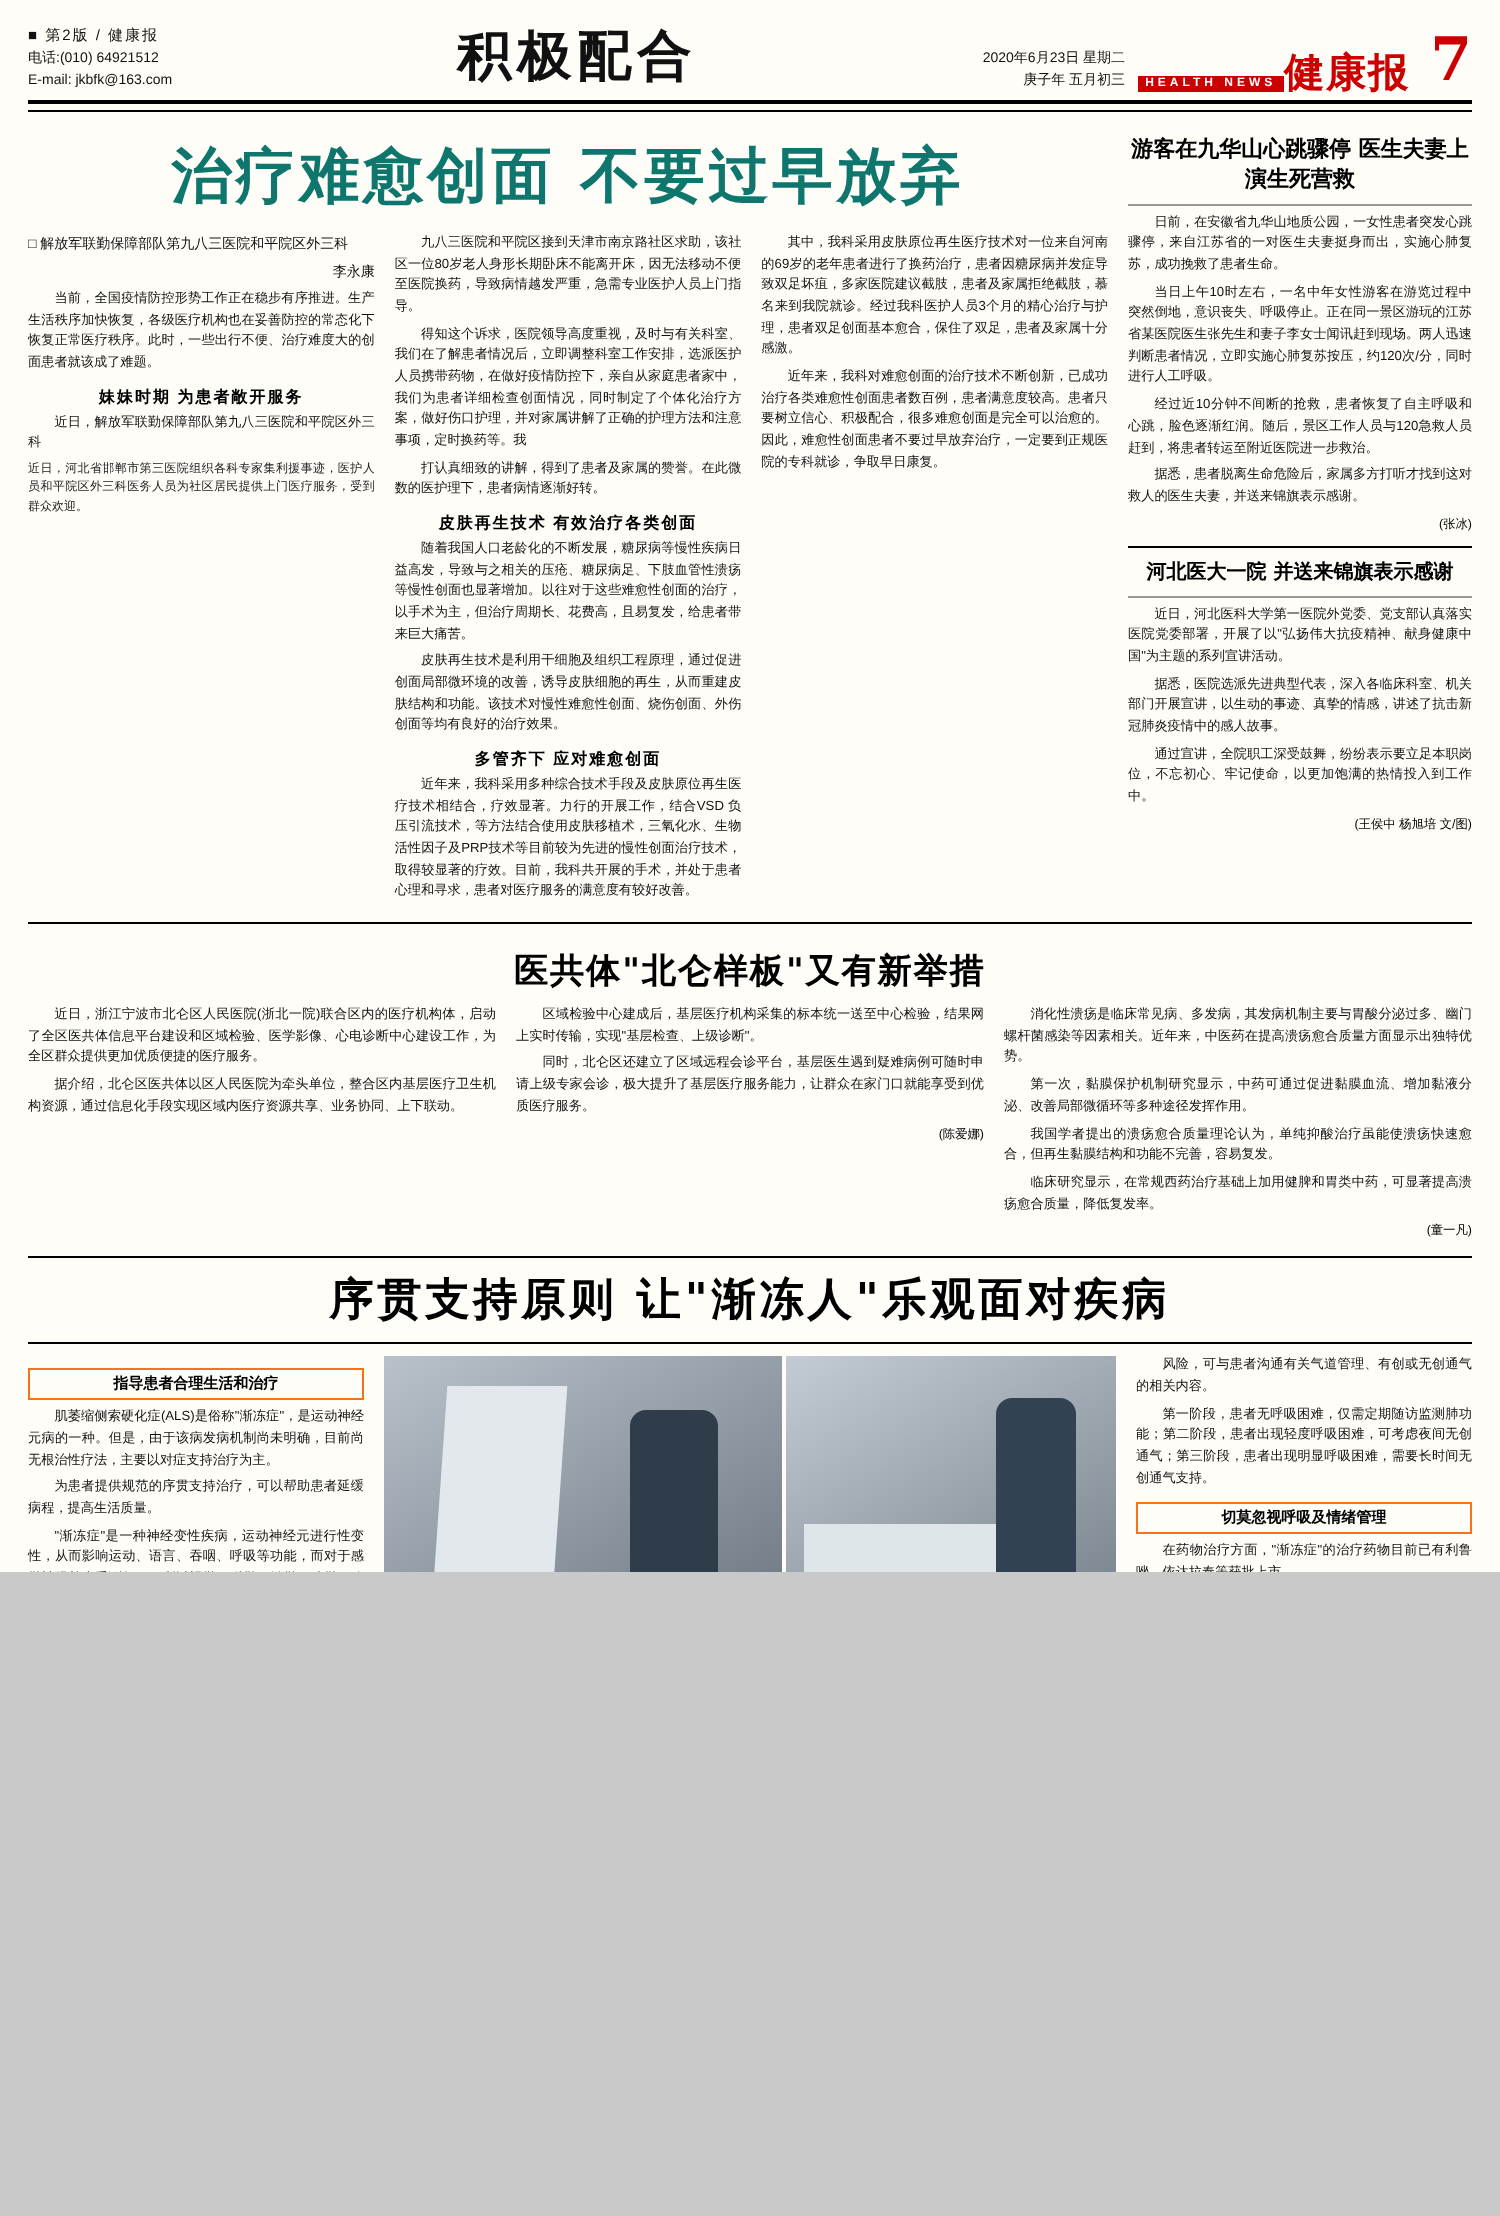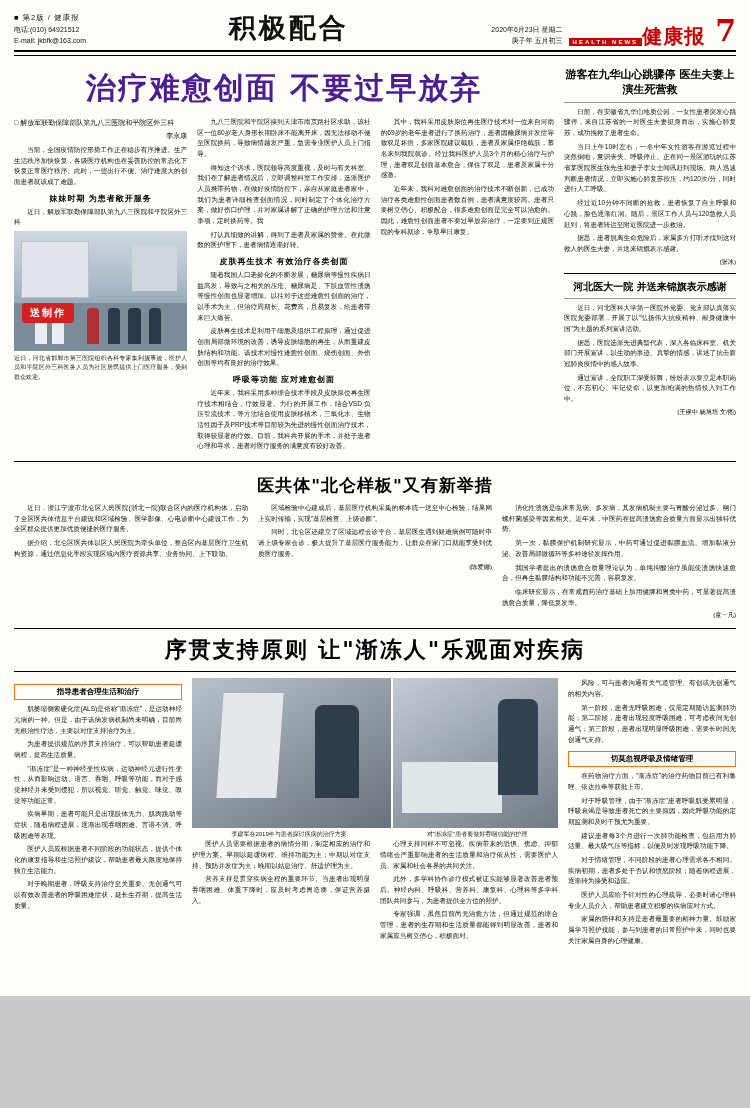--- a/index.html
+++ b/index.html
@@ -1,36 +1,36 @@
 <!DOCTYPE html>
 <html><head>
 <meta charset="utf-8">
 <style>
   html,body{margin:0;padding:0;background:#c9c9c9;}
   body{font-family:"Liberation Sans","DejaVu Sans",sans-serif;}
-  .page{width:750px;height:996px;background:#fffdf8;position:relative;overflow:hidden;box-sizing:border-box;padding:10px 14px;}
+  .page{width:750px;height:786px;background:#fffdf8;position:relative;overflow:hidden;box-sizing:border-box;padding:10px 14px;}
   .masthead{display:flex;align-items:flex-end;justify-content:space-between;border-bottom:2px solid #000;padding-bottom:4px;}
   .mh-left{font-size:7px;line-height:1.5;color:#111;}
   .mh-left .ln1{letter-spacing:1px;font-size:7.5px;margin-bottom:2px;}
   .mh-center{text-align:center;flex:1;}
   .mh-center .title{font-family:"DejaVu Serif","Liberation Serif",serif;font-size:27px;font-weight:bold;letter-spacing:3px;color:#111;}
   .mh-right{text-align:right;font-size:7px;color:#111;display:flex;align-items:flex-end;gap:6px;}
   .mh-right .dates{line-height:1.6;text-align:right;}
   .brandbox{display:flex;flex-direction:row;align-items:flex-end;}
   .brand-en{background:#c00;color:#fff;font-size:6px;letter-spacing:2px;padding:1px 4px;font-weight:bold;}
   .brand-cn{font-family:"DejaVu Serif","Liberation Serif",serif;font-size:20px;font-weight:bold;color:#c00;letter-spacing:1px;line-height:1;margin-top:2px;}
   .pageno{font-family:"DejaVu Serif",serif;font-size:30px;font-weight:bold;color:#c00;line-height:1;margin-left:4px;}
 
   .rule{height:1px;background:#000;margin:3px 0 6px;}
   .thinrule{height:1px;background:#999;margin:4px 0;}
 
   .cols{display:flex;gap:10px;}
   .col{flex:1;}
   .colw{width:172px;}
-  .headline-main{font-family:"DejaVu Serif","Liberation Serif",serif;font-size:30px;font-weight:bold;color:#4c1d95;letter-spacing:2px;text-align:center;margin:6px 0 8px;}
+  .headline-main{font-family:"DejaVu Serif","Liberation Serif",serif;font-size:30px;font-weight:bold;color:#0f766e;letter-spacing:2px;text-align:center;margin:6px 0 8px;}
   .sub-head{font-family:"DejaVu Serif","Liberation Serif",serif;font-size:13px;font-weight:bold;text-align:center;letter-spacing:1px;margin:6px 0;}
   .kicker{font-size:7px;line-height:1.7;color:#111;}
   .byline{font-size:7px;text-align:right;color:#111;margin:2px 0 4px;}
   .body{font-size:6.6px;line-height:1.62;color:#111;text-align:justify;}
   .body p{margin:0 0 3px;text-indent:2em;}
   .secttitle{font-size:8px;font-weight:bold;text-align:center;margin:5px 0 3px;letter-spacing:1px;}
   .boxtitle{font-size:8.5px;font-weight:bold;text-align:center;border:1px solid #333;padding:2px 0;margin:5px 0;letter-spacing:1px;}
 
   .photo{width:100%;height:120px;background:linear-gradient(180deg,#8fa7bd,#5d7792);position:relative;overflow:hidden;}
   .photo .sky{position:absolute;inset:0;background:linear-gradient(180deg,#cfd9e3 0%,#aab9c8 45%,#6d7f8f 100%);}
@@ -104,49 +104,36 @@
           <div class="kicker">□ 解放军联勤保障部队第九八三医院和平院区外三科</div>
           <div class="byline">李永康</div>
           <div class="body">
             <p>当前，全国疫情防控形势工作正在稳步有序推进。生产生活秩序加快恢复，各级医疗机构也在妥善防控的常态化下恢复正常医疗秩序。此时，一些出行不便、治疗难度大的创面患者就该成了难题。</p>
           </div>
           <div class="secttitle">妹妹时期
 为患者敞开服务</div>
           <div class="body">
             <p>近日，解放军联勤保障部队第九八三医院和平院区外三科</p>
           </div>
-          <div class="photo">
-            <div class="sky"></div>
-            <div class="bldg"></div>
-            <div class="bldg2"></div>
-            <div class="ground"></div>
-            <div class="ppl white" style="left:12%;"></div>
-            <div class="ppl white" style="left:22%;"></div>
-            <div class="ppl red" style="left:42%;"></div>
-            <div class="ppl" style="left:54%;"></div>
-            <div class="ppl" style="left:66%;"></div>
-            <div class="ppl" style="left:78%;"></div>
-            <div class="stamp">送制作</div>
-          </div>
           <div class="caption">近日，河北省邯郸市第三医院组织各科专家集利援事迹，医护人员和平院区外三科医务人员为社区居民提供上门医疗服务，受到群众欢迎。</div>
         </div>
 
         <div class="col">
           <div class="body">
             <p>九八三医院和平院区接到天津市南京路社区求助，该社区一位80岁老人身形长期卧床不能离开床，因无法移动不便至医院换药，导致病情越发严重，急需专业医护人员上门指导。</p>
             <p>得知这个诉求，医院领导高度重视，及时与有关科室、我们在了解患者情况后，立即调整科室工作安排，选派医护人员携带药物，在做好疫情防控下，亲自从家庭患者家中，我们为患者详细检查创面情况，同时制定了个体化治疗方案，做好伤口护理，并对家属讲解了正确的护理方法和注意事项，定时换药等。我</p>
             <p>打认真细致的讲解，得到了患者及家属的赞誉。在此微数的医护理下，患者病情逐渐好转。</p>
           </div>
           <div class="secttitle">皮肤再生技术
 有效治疗各类创面</div>
           <div class="body">
             <p>随着我国人口老龄化的不断发展，糖尿病等慢性疾病日益高发，导致与之相关的压疮、糖尿病足、下肢血管性溃疡等慢性创面也显著增加。以往对于这些难愈性创面的治疗，以手术为主，但治疗周期长、花费高，且易复发，给患者带来巨大痛苦。</p>
             <p>皮肤再生技术是利用干细胞及组织工程原理，通过促进创面局部微环境的改善，诱导皮肤细胞的再生，从而重建皮肤结构和功能。该技术对慢性难愈性创面、烧伤创面、外伤创面等均有良好的治疗效果。</p>
           </div>
-          <div class="secttitle">呼吸等功能
+          <div class="secttitle">多管齐下
 应对难愈创面</div>
           <div class="body">
             <p>近年来，我科采用多种综合技术手段及皮肤原位再生医疗技术相结合，疗效显著。力行的开展工作，结合VSD 负压引流技术，等方法结合使用皮肤移植术，三氧化水、生物活性因子及PRP技术等目前较为先进的慢性创面治疗技术，取得较显著的疗效。目前，我科共开展的手术，并处于患者心理和寻求，患者对医疗服务的满意度有较好改善。</p>
           </div>
         </div>
 
         <div class="col">
           <div class="body">
             <p>其中，我科采用皮肤原位再生医疗技术对一位来自河南的69岁的老年患者进行了换药治疗，患者因糖尿病并发症导致双足坏疽，多家医院建议截肢，患者及家属拒绝截肢，慕名来到我院就诊。经过我科医护人员3个月的精心治疗与护理，患者双足创面基本愈合，保住了双足，患者及家属十分感激。</p>
             <p>近年来，我科对难愈创面的治疗技术不断创新，已成功治疗各类难愈性创面患者数百例，患者满意度较高。患者只要树立信心、积极配合，很多难愈创面是完全可以治愈的。因此，难愈性创面患者不要过早放弃治疗，一定要到正规医院的专科就诊，争取早日康复。</p>

